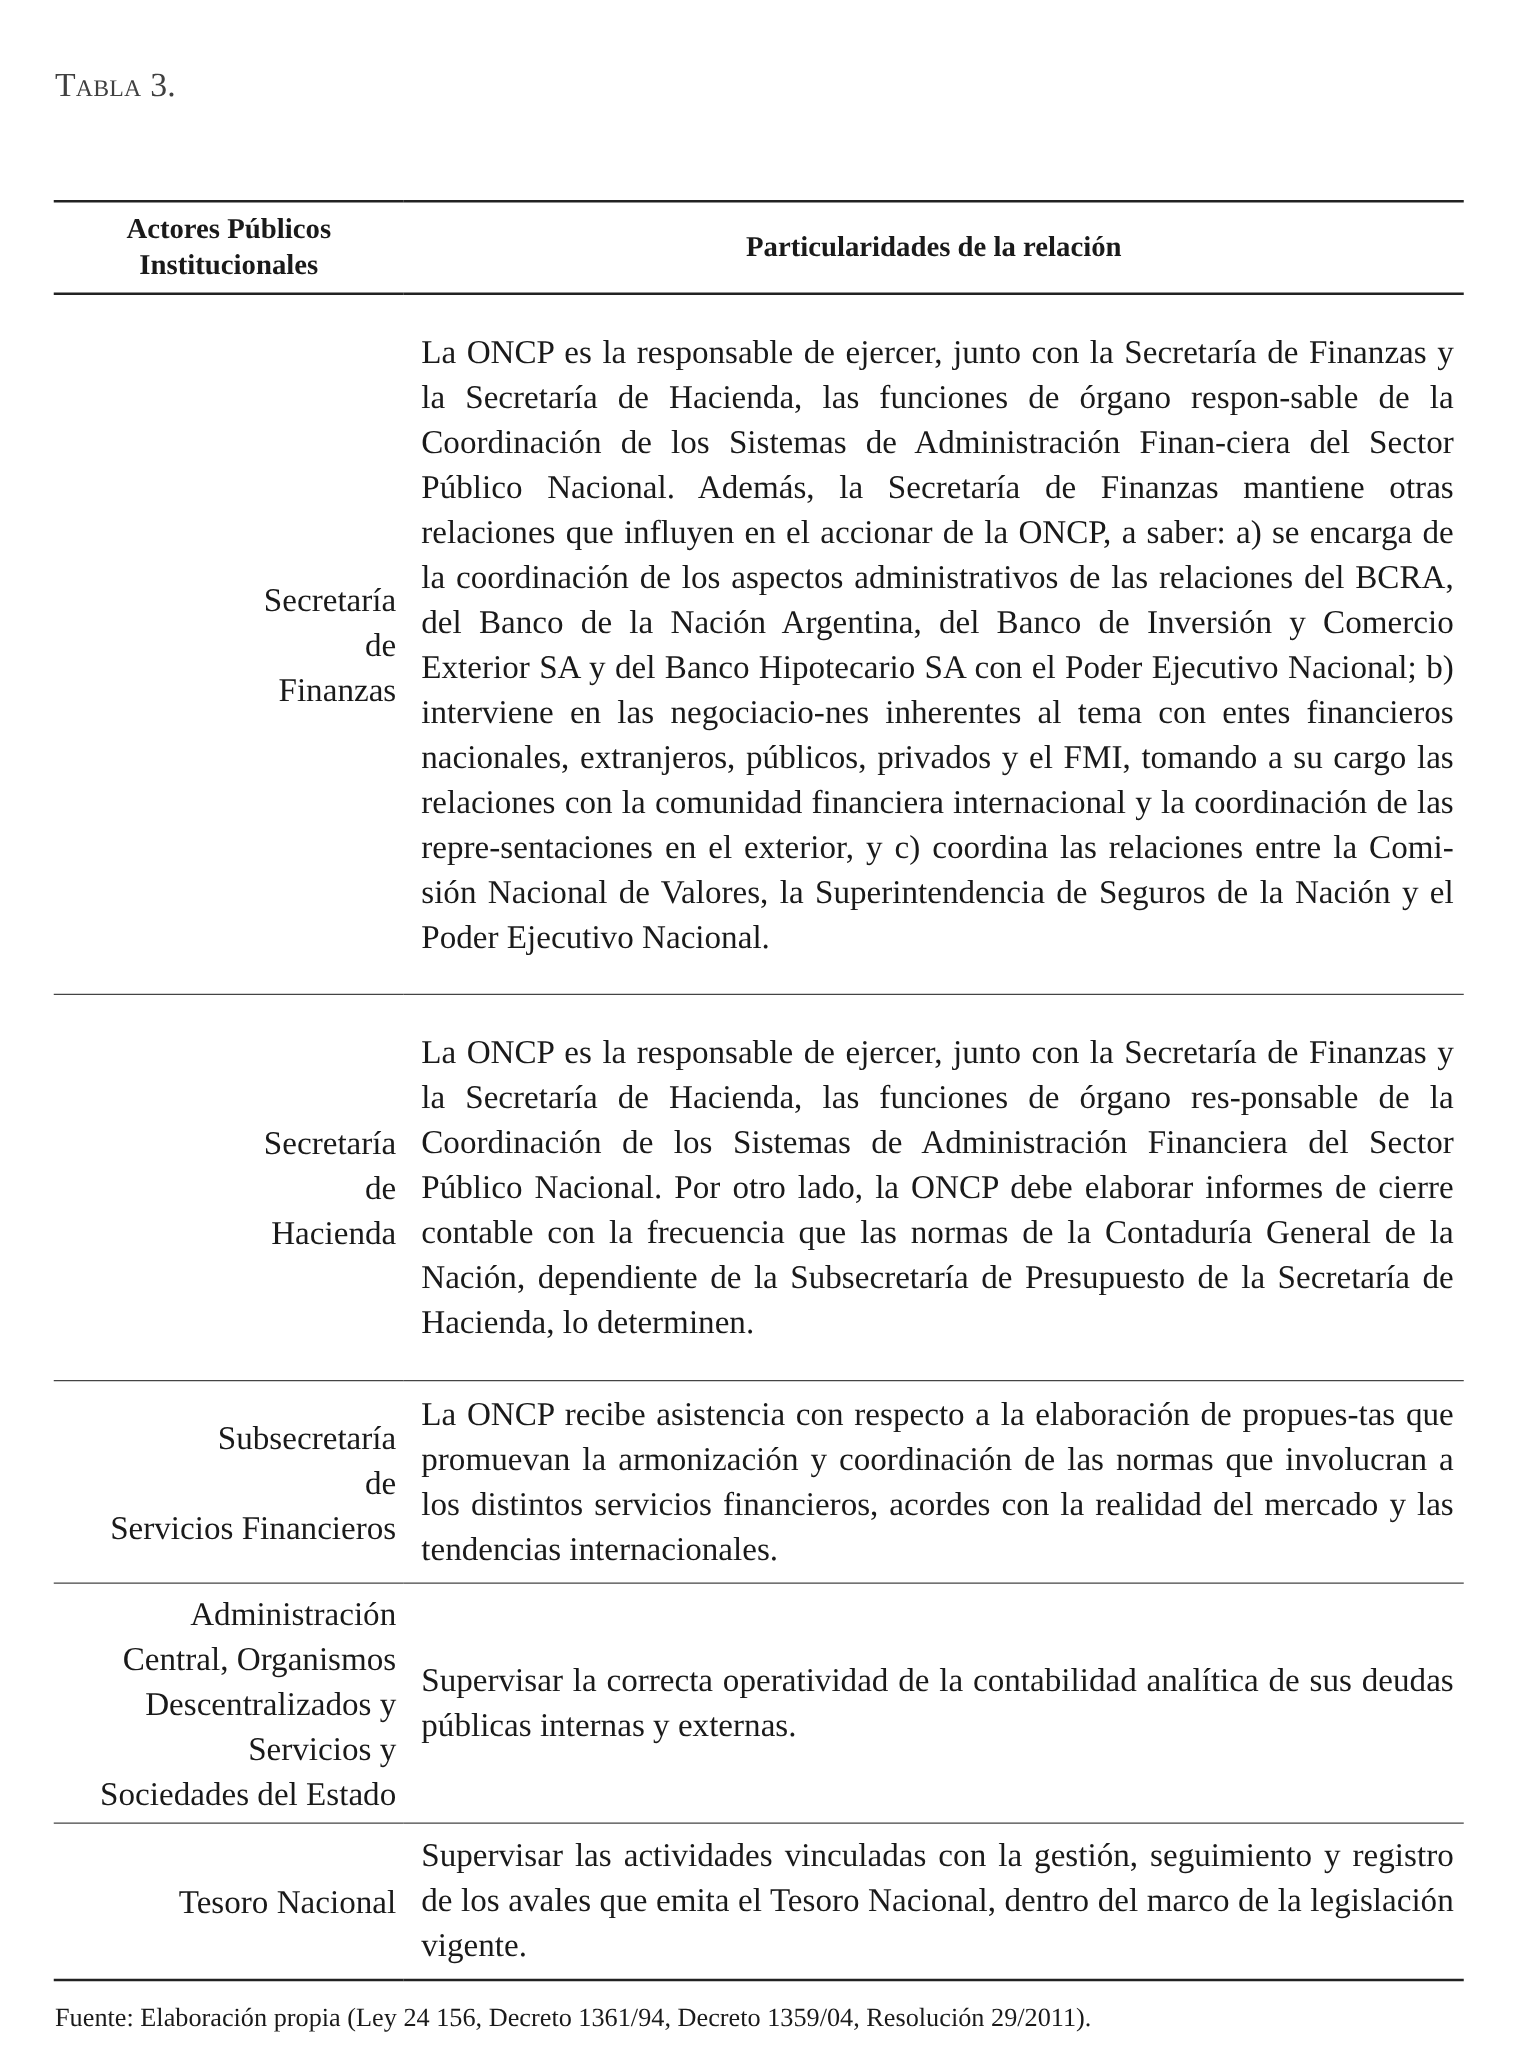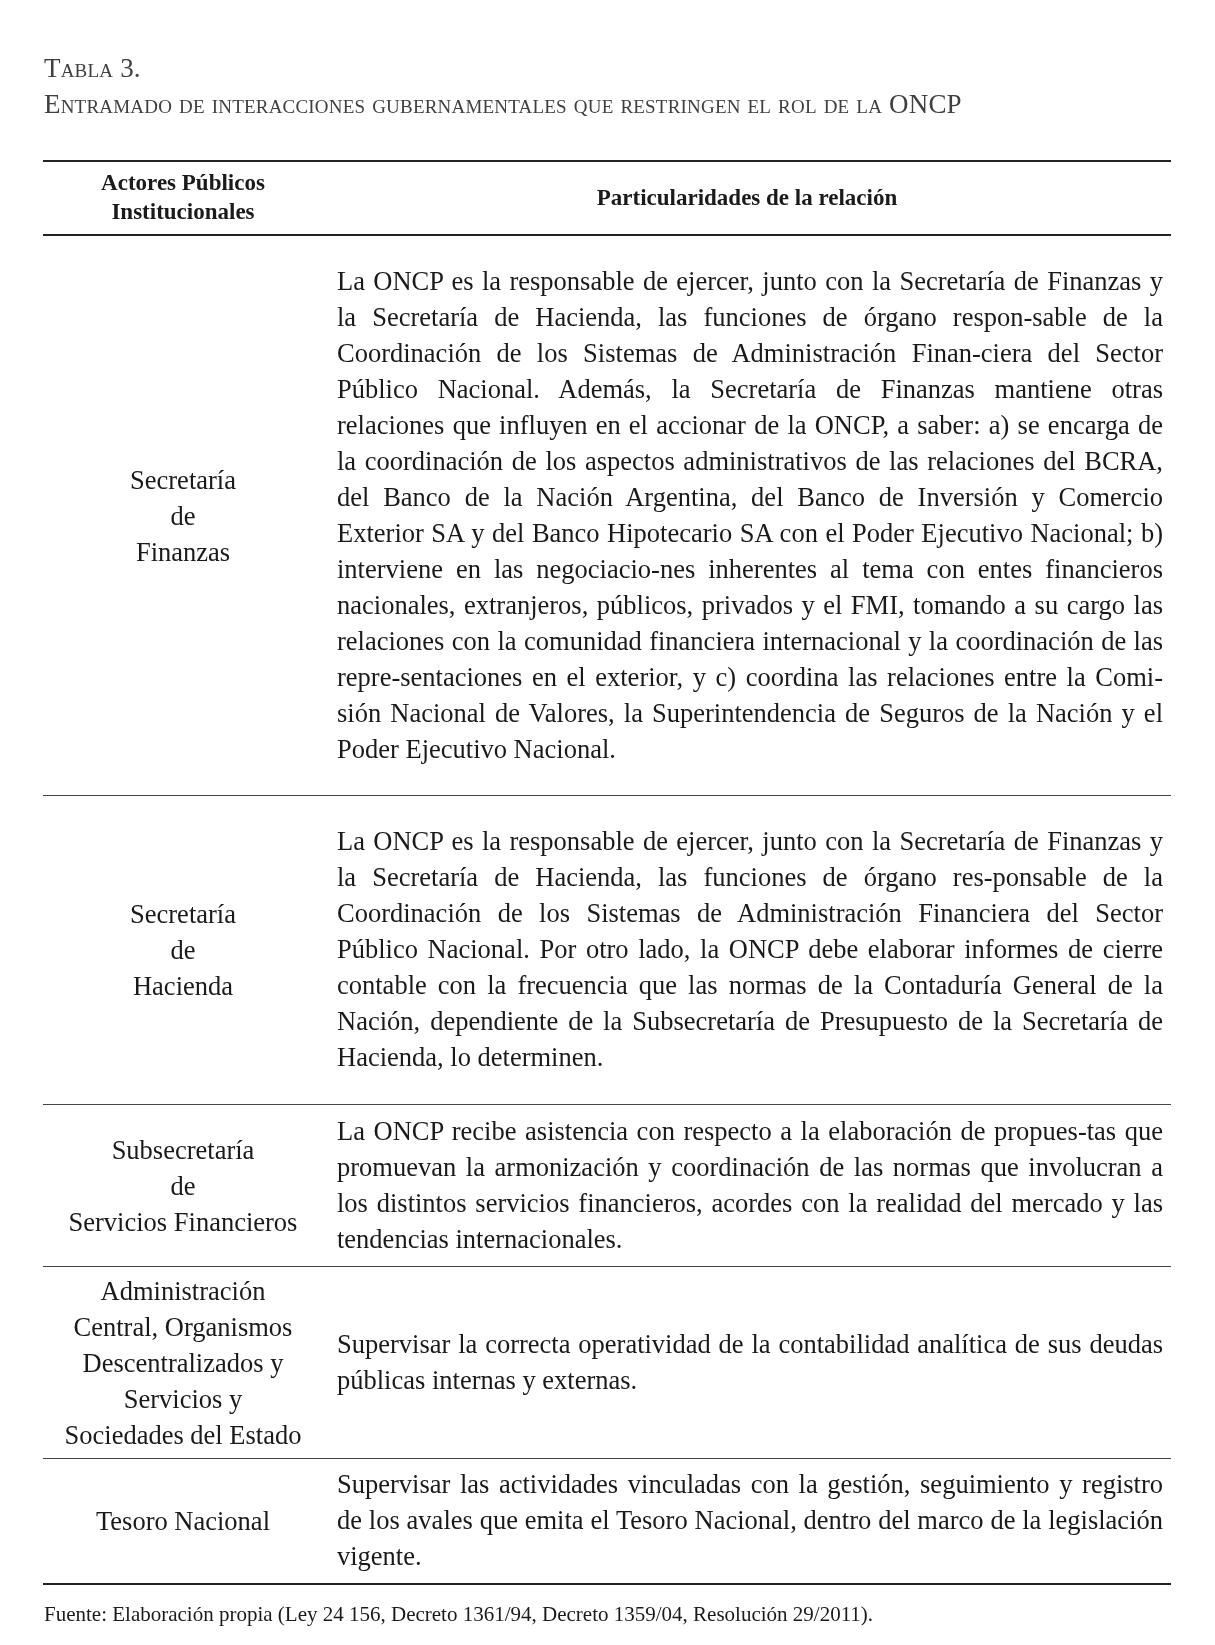--- a/index.html
+++ b/index.html
@@ -50,21 +50,21 @@
       border-bottom: 1.5px solid #444;
       vertical-align: middle;
     }
     table.main tbody tr:last-child td {
       border-bottom: 2px solid #222;
     }
     td.actor {
       text-align: center;
       padding: 0 6px;
     }
-    td.actor .ln { display: block; }
+    td.actor .ln { display: block; text-align: right; }
     td.desc {
       text-align: justify;
       padding: 2px 8px 4px 14px;
       hyphens: manual;
     }
     .footnote {
       position: absolute;
       left: 44px;
       top: 1600px;
       font-size: 21px;
@@ -75,21 +75,20 @@
     .r2 td { height: 302px; }
     .r3 td { height: 155px; }
     .r4 td { height: 185px; }
     .r5 td { height: 118px; margin-top: 20px; }
   </style>
 </head>
 <body>
 
 <div class="caption">
   <span class="line">Tabla 3.</span>
-  <span class="line">Entramado de interacciones gubernamentales que restringen el rol de la ONCP</span>
 </div>
 
 <table class="main">
   <thead>
     <tr>
       <th class="col-actor">
         <span style="display:block">Actores Públicos</span>
         <span style="display:block">Institucionales</span>
       </th>
       <th class="col-relation">Particularidades de la relación</th>

